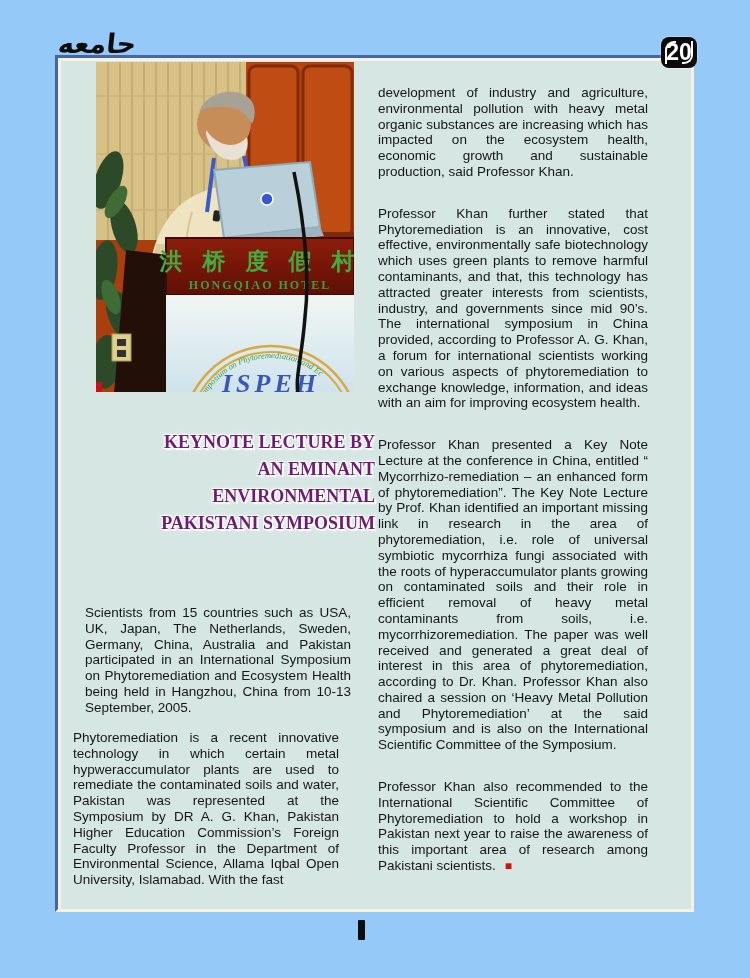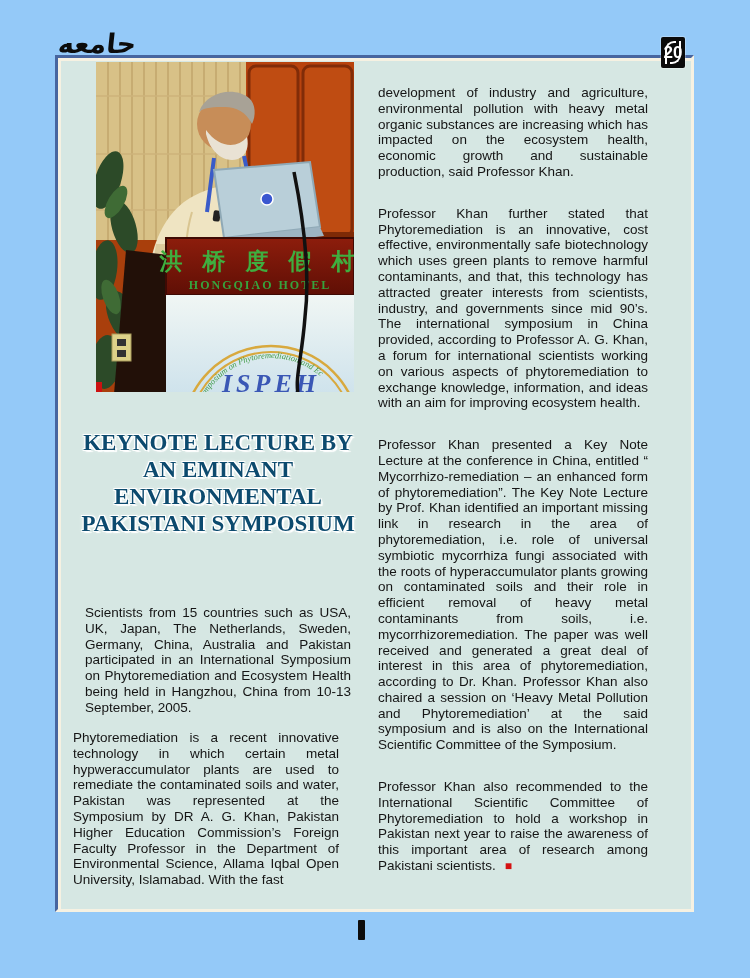--- a/index.html
+++ b/index.html
@@ -9,24 +9,24 @@
     font-family:"Liberation Sans",sans-serif;
   }
   
   .masthead{
     position:absolute;left:26px;top:20px;width:110px;height:50px;
     font-family:"DejaVu Sans",sans-serif;font-size:27px;font-weight:bold;color:#0b0b0b;
     transform:skewX(-6deg);direction:rtl;line-height:48px;
   }
   
   .page-badge{
-    position:absolute;left:661px;top:37px;width:24px;height:31px;
-    background:#0b0b0b;border-radius:2px;color:#ffffff;
+    position:absolute;left:661px;top:37px;width:36px;height:31px;
+    background:#0b0b0b;border-radius:8px;color:#ffffff;
     display:flex;align-items:center;justify-content:center;
-    font-size:17px;font-weight:bold;z-index:5;
+    font-size:23px;font-weight:bold;z-index:5;
     box-shadow:0 0 0 1px rgba(255,255,255,.25);
   }
   .page-badge::before{
     content:"";position:absolute;left:4px;top:4px;width:9px;height:21px;
     border-left:2px solid #fff;border-top:2px solid #fff;border-top-left-radius:9px;
   }
   .page-badge::after{
     content:"";position:absolute;right:4px;bottom:4px;width:9px;height:21px;
     border-right:2px solid #fff;border-bottom:2px solid #fff;border-bottom-right-radius:9px;
   }
@@ -41,23 +41,23 @@
   .panel-inner{position:absolute;left:3px;top:3px;right:0;bottom:0;}
   
   .photo{
     position:absolute;left:23px;top:1px;width:258px;height:330px;
     background:#b8430e;overflow:hidden;margin-left:12px;
   }
   .photo svg{display:block;}
   
   .headline{
     position:absolute;left:0px;top:368px;width:314px;
-    text-align:center;
+    text-align:right;
     font-family:"Liberation Serif",serif;font-weight:bold;
-    font-size:23px;line-height:27px;color:#0c4a6e;
+    font-size:18px;line-height:27px;color:#701a75;
     text-shadow:-1px -1px 0 #fff,1px -1px 0 #fff,-1px 1px 0 #fff,2px 2px 1px #ffffff,0 0 5px rgba(255,255,255,.95);
   }
   
   .para{
     font-size:13.5px;line-height:15.8px;color:#151515;
     text-align:justify;margin:0;
   }
   .left-p1{position:absolute;left:24px;top:544px;width:266px;}
   .left-p2{position:absolute;left:12px;top:669px;width:266px;}
   .right-col{position:absolute;left:317px;top:24px;width:270px;}

